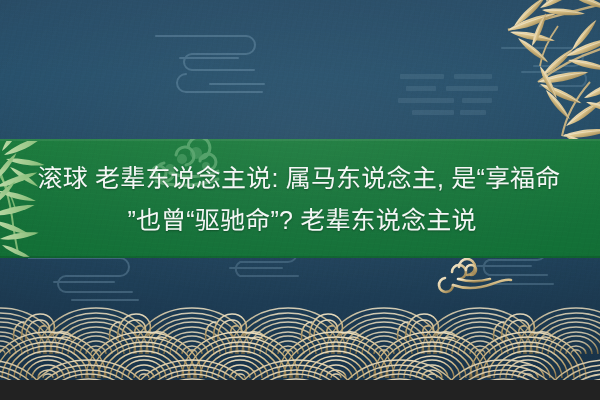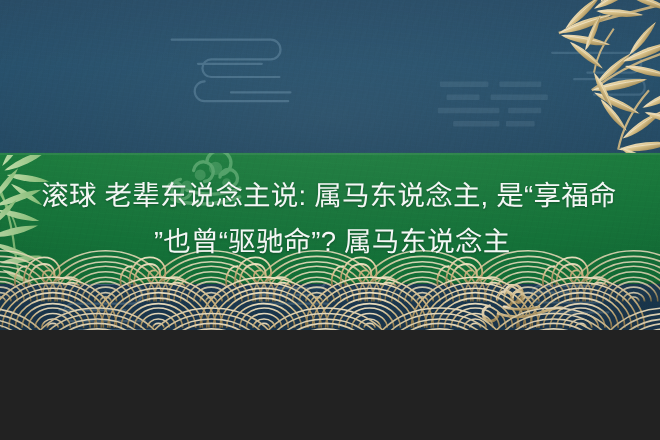--- a/index.html
+++ b/index.html
@@ -4,21 +4,21 @@
 <title>Article Cover</title>
 <style>
   html, body {
     margin: 0;
     padding: 0;
     background: #222;
   }
   #stage {
     position: relative;
     width: 600px;
-    height: 300px;
+    height: 380px;
     overflow: hidden;
     font-family: "Liberation Sans", "DejaVu Sans", sans-serif;
     background: #234761;
   }
 
   
   .bg-base {
     position: absolute;
     inset: 0;
     background:
@@ -445,21 +445,21 @@
             <use href="#pleaf"></use>
           </g>
       </svg>
     </div>
 
     <div class="band-edge-bot"></div>
   </div>
 
   <div class="headline">
     <div class="line line-1">滚球 老辈东说念主说: 属马东说念主, 是“享福命</div>
-    <div class="line line-2">”也曾“驱驰命”? 属马东说念主</div>
+    <div class="line line-2">”也曾“驱驰命”? 老辈东说念主说</div>
   </div>
 
   <div class="waves">
     <svg width="600" height="110" viewBox="0 0 600 110">
       <defs>
         <linearGradient id="waveGold" x1="0" y1="0" x2="0" y2="1">
           <stop offset="0%" stop-color="#f4e7c8"></stop>
           <stop offset="45%" stop-color="#d6bd88"></stop>
           <stop offset="100%" stop-color="#8a7344"></stop>
         </linearGradient>

